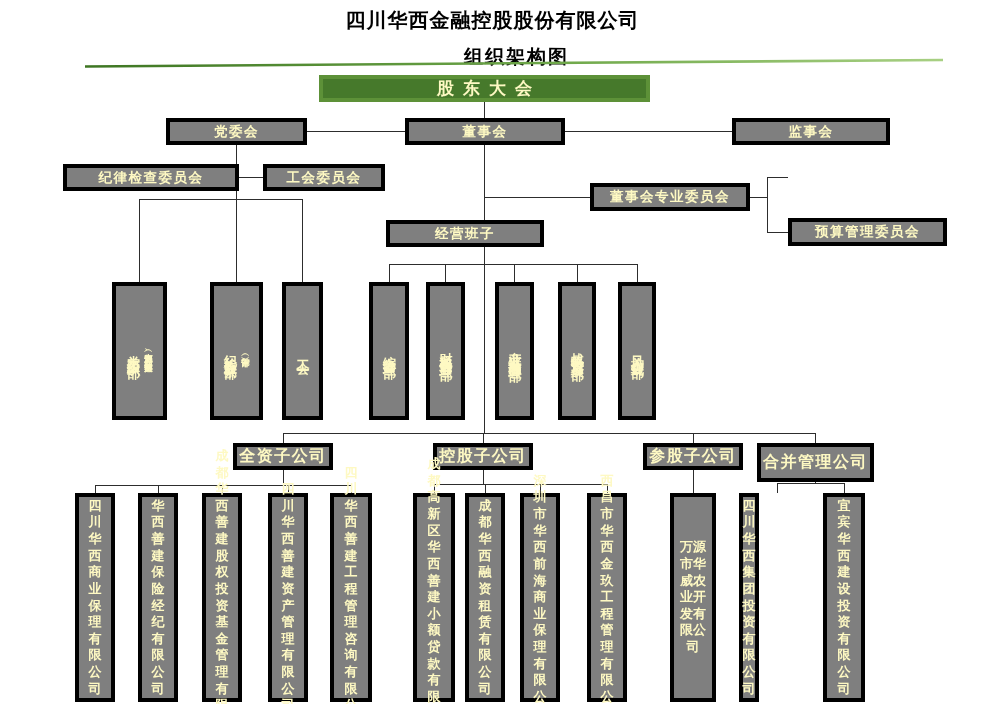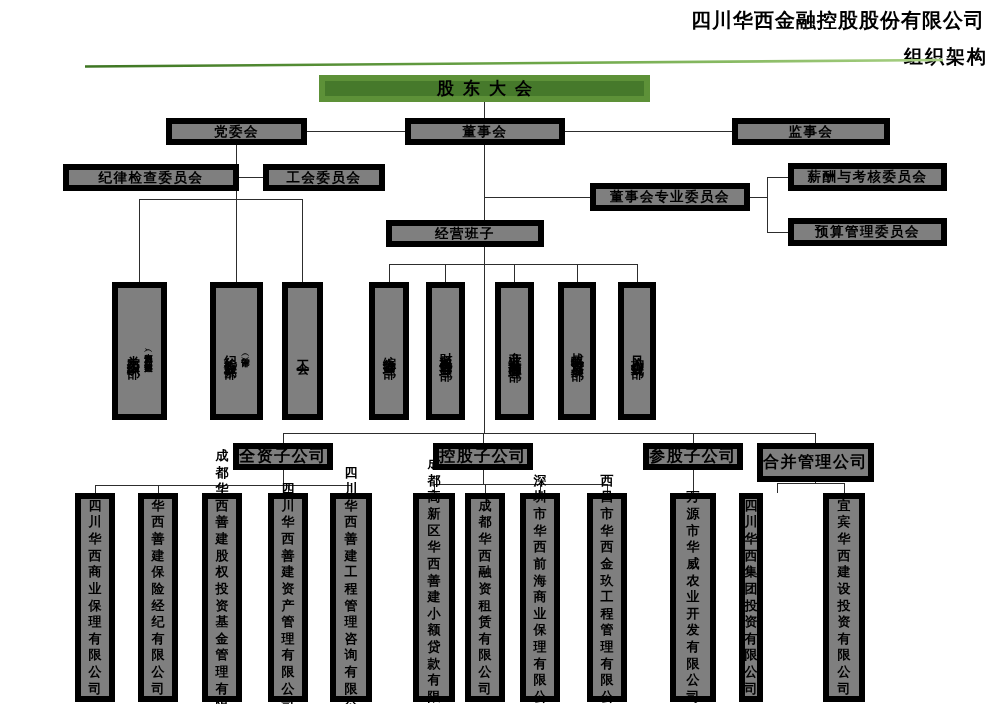--- a/index.html
+++ b/index.html
@@ -1,23 +1,23 @@
 <!DOCTYPE html>
 <html><head>
 <meta charset="utf-8">
 <style>
   html,body{margin:0;padding:0;background:#fff;}
   .stage{position:relative;width:985px;height:704px;background:#ffffff;overflow:hidden;
          font-family:"DejaVu Sans","Liberation Sans",sans-serif;}
-  .title-line{position:absolute;left:0;width:985px;text-align:right;color:#000;
+  .title-line{position:absolute;left:0;width:985px;text-align:center;color:#000;
               font-weight:bold;}
   .t1{top:7px;font-size:20px;letter-spacing:1px;}
   .t2{top:44px;font-size:19px;letter-spacing:2px;padding-left:24px;}
   svg.wires{position:absolute;left:0;top:0;pointer-events:none;}
-  .node{position:absolute;background:#7f7f7f;color:#000000;border:6px solid #000000;
+  .node{position:absolute;background:#7f7f7f;color:#fef9c3;border:4px solid #000000;
         box-sizing:border-box;display:flex;align-items:center;justify-content:center;
         font-size:13.5px;font-weight:600;letter-spacing:1.5px;white-space:nowrap;}
   .green{background:#46792b;border-color:#5d9138;font-size:17px;letter-spacing:9px;text-indent:9px;}
   .vnode{flex-direction:row;gap:1px;white-space:normal;padding:2px 1px;}
   .vmain{writing-mode:vertical-rl;text-orientation:upright;font-size:13px;letter-spacing:2.5px;}
   .vnote{writing-mode:vertical-rl;text-orientation:mixed;font-size:8.5px;letter-spacing:0;font-weight:600;}
   .company{font-size:13px;line-height:1.28;word-break:break-all;white-space:normal;
            text-align:center;letter-spacing:0;padding:0 6px;font-weight:600;}
   .ghead{font-size:16px;}
 </style>
@@ -54,21 +54,20 @@
 
   <div class="node green" style="left:319px;top:75px;width:331px;height:27px">股东大会</div>
   <div class="node" style="left:166px;top:118px;width:141px;height:27px">党委会</div>
   <div class="node" style="left:405px;top:118px;width:160px;height:27px">董事会</div>
   <div class="node" style="left:732px;top:118px;width:158px;height:27px">监事会</div>
 
   <div class="node" style="left:63px;top:164px;width:176px;height:27px">纪律检查委员会</div>
   <div class="node" style="left:263px;top:164px;width:122px;height:27px">工会委员会</div>
 
   <div class="node" style="left:590px;top:183px;width:160px;height:28px">董事会专业委员会</div>
-  <div class="node" style="left:788px;top:163px;width:159px;height:28px">薪酬与考核委员会</div>
   <div class="node" style="left:788px;top:218px;width:159px;height:28px">预算管理委员会</div>
 
   <div class="node" style="left:386px;top:220px;width:158px;height:27px">经营班子</div>
 
   <div class="node vnode" style="left:112px;top:282px;width:55px;height:138px">
     <span class="vmain">党委组织部</span>
     <span class="vnote">（人力资源部、群团文宣部）</span>
   </div>
   <div class="node vnode" style="left:210px;top:282px;width:53px;height:138px">
     <span class="vmain">纪检监察部</span>

